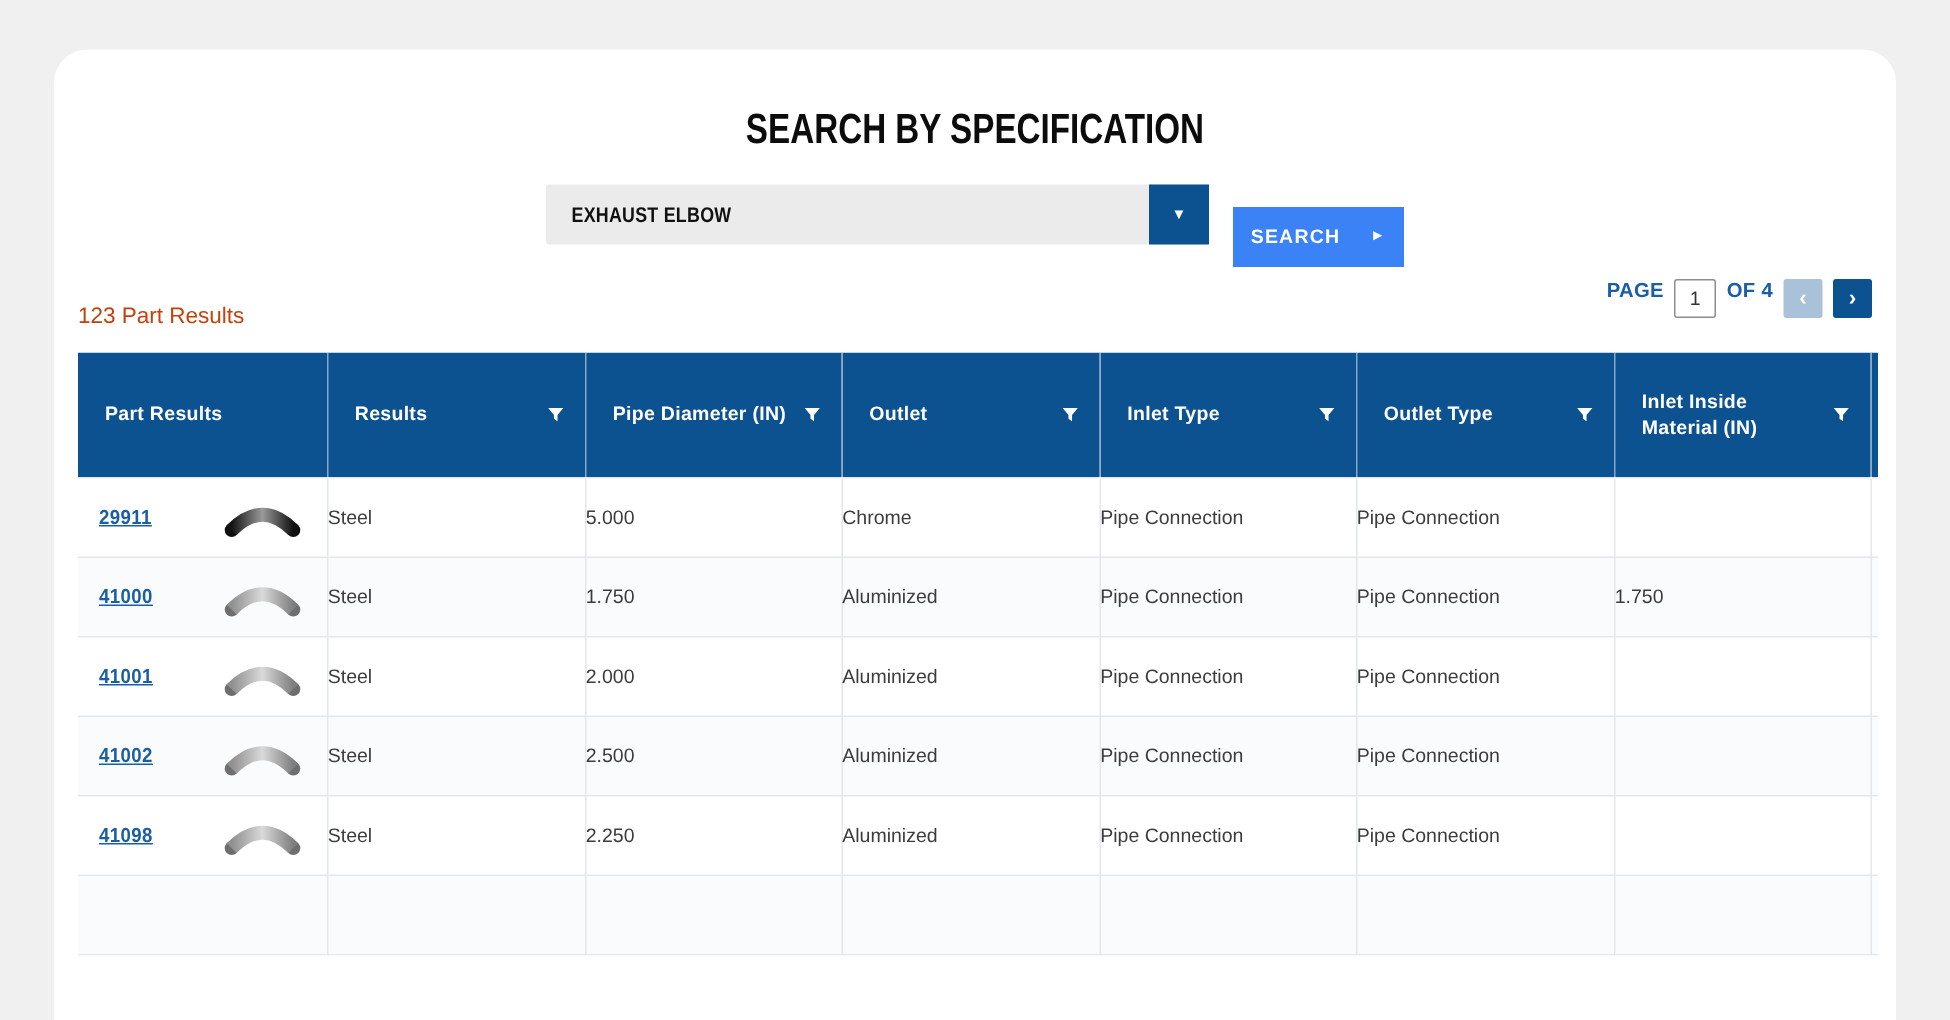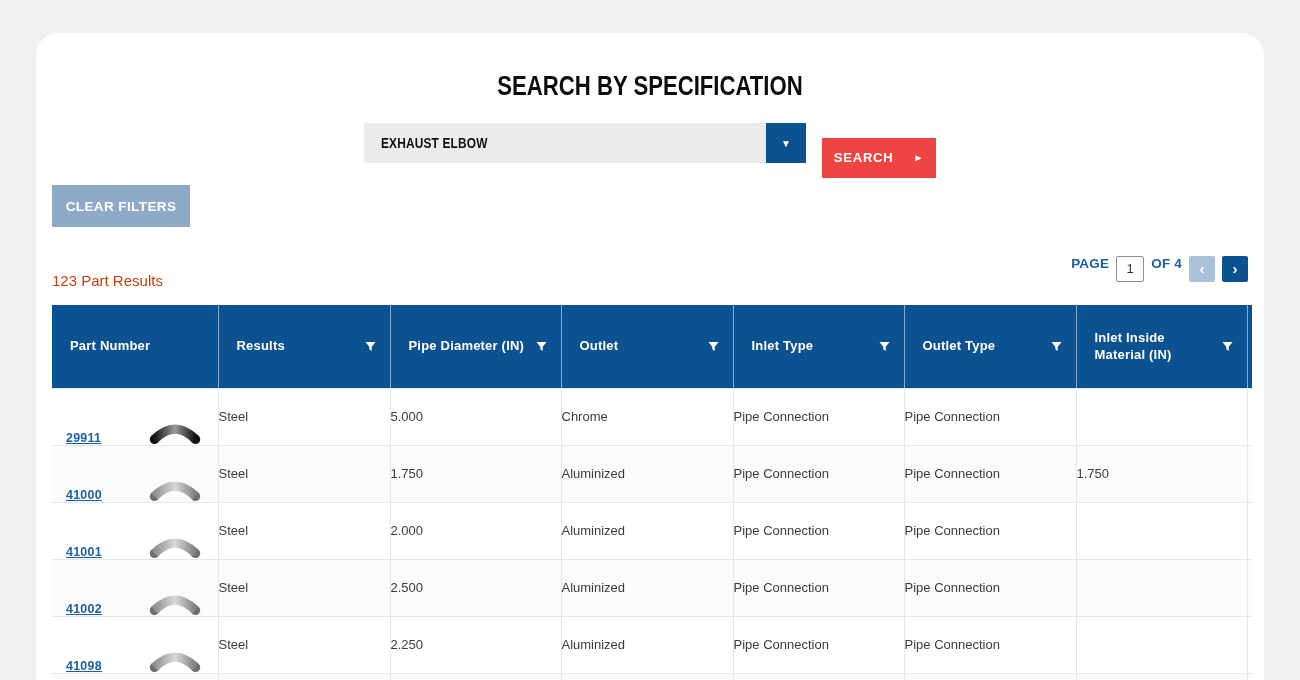--- a/index.html
+++ b/index.html
@@ -39,21 +39,21 @@
   }
   .caret-btn {
     position: absolute; right: 0; top: 0;
     width: 40px; height: 40px;
     background: #0d5290; color: #fff;
     display: flex; align-items: center; justify-content: center;
     font-size: 10px; border: none; cursor: pointer;
   }
   .search-btn {
     width: 114px; height: 40px;
-    background: #ef4444; color: #ffffff;
+    background: #3b82f6; color: #ffffff;
     border: none; cursor: pointer;
     font-family: "Liberation Sans", sans-serif;
     font-size: 13px; font-weight: 800; letter-spacing: 0.8px;
     display: flex; align-items: center; justify-content: center; gap: 20px; margin-top: 29px;
   }
   .search-btn .arrow { font-size: 10px; }
   
   .clear-btn {
     display: block;
     margin: 28px 0 0 16px;
@@ -117,21 +117,21 @@
     font-size: 13px; color: #3c3c3c;
     border-right: 1px solid #e4e7ea;
     border-bottom: 1px solid #e4e7ea;
     background: #ffffff;
   }
   td:last-child { border-right: none; }
   tbody tr:nth-child(even) td { background: #fafbfc; }
   tbody tr { border-top: 1px solid #e4e7ea; }
   td.part-cell { padding: 0 10px 0 14px; }
   .part-cell-inner {
-    display: flex; align-items: flex-end; justify-content: space-between; margin-top: 28px;
+    display: flex; align-items: center; justify-content: space-between;
   }
   .part-link {
     color: #1a5fa5; font-size: 13.5px; font-weight: 800;
     text-decoration: underline; letter-spacing: 0.3px;
     transform: scale(0.92, 1); transform-origin: left center; display: inline-block;
   }
   .thumb { width: 58px; height: 28px; margin-right: 4px; }
   .thumb svg { display: block; width: 100%; height: 100%; }
   .thumb .tube { stroke: url(#gradSteel); }
   .thumb .cap { fill: #6e6e6e; }
@@ -167,21 +167,20 @@
       <button class="caret-btn">
         <span>▼</span>
       </button>
     </div>
     <button class="search-btn">
       <span>SEARCH</span>
       <span class="arrow">►</span>
     </button>
   </div>
 
-  <button class="clear-btn">CLEAR FILTERS</button>
 
   <div class="results-row">
     <span class="results-count">123 Part Results</span>
     <div class="pagination">
       <span class="pg-label">PAGE</span>
       <input class="page-input" value="1" style="">
       <span class="pg-label">OF 4</span>
       <button class="pg-btn pg-prev">
         <span>‹</span>
       </button>
@@ -200,21 +199,21 @@
           <col style="width:172px">
         <col style="width:171px">
           <col style="width:172px">
           <col style="width:171px">
           <col style="width:165px">
       </colgroup>
       <thead>
         <tr>
           <th>
             <div class="th-inner">
-                <span class="th-label">Part Number</span>
+                <span class="th-label">Part Results</span>
               </div>
           </th>
           <th>
             <div class="th-inner">
                 <span class="th-label">Results</span>
               <button class="filter-btn">
                   <svg width="11" height="11" viewBox="0 0 12 12">
                     <path d="M0.5 1h11L7.3 6.2v4.6L4.7 8.9V6.2Z" fill="#ffffff"></path>
                   </svg>
                 </button>

